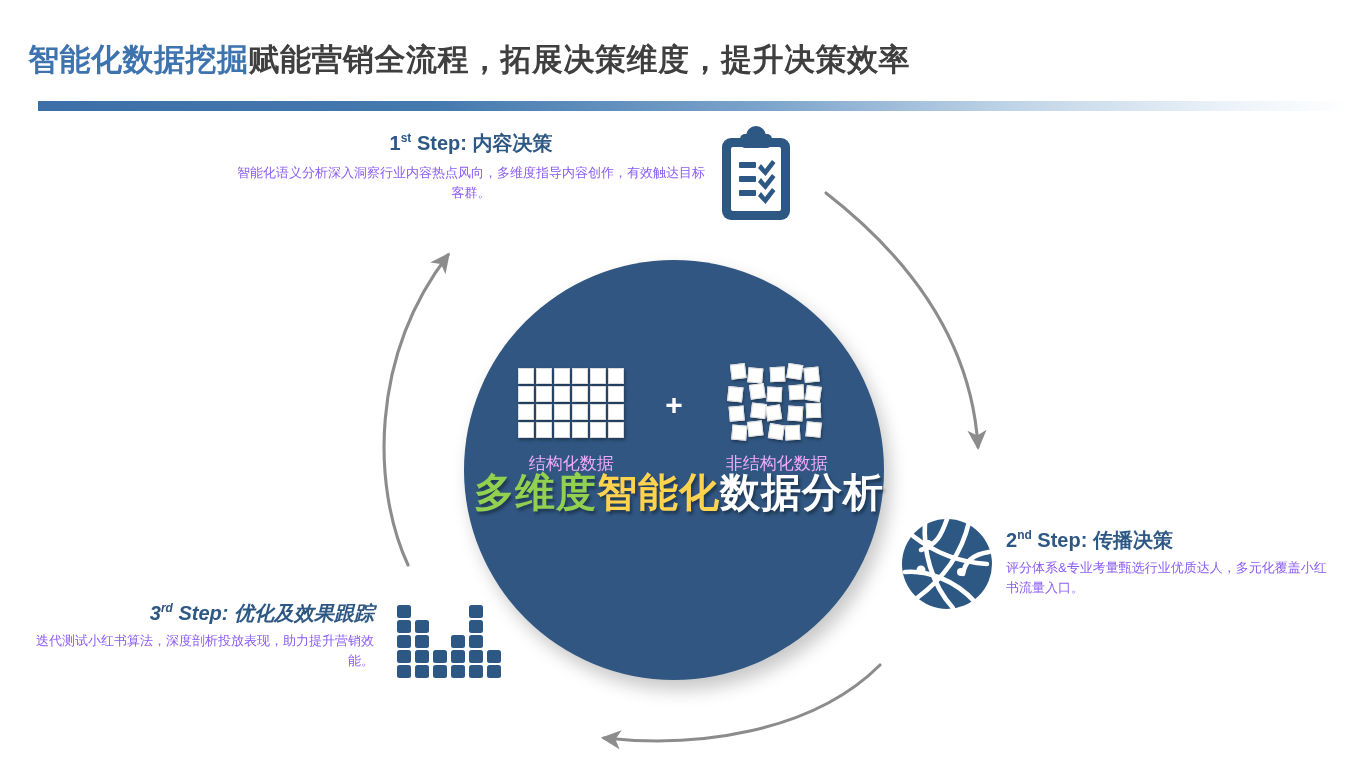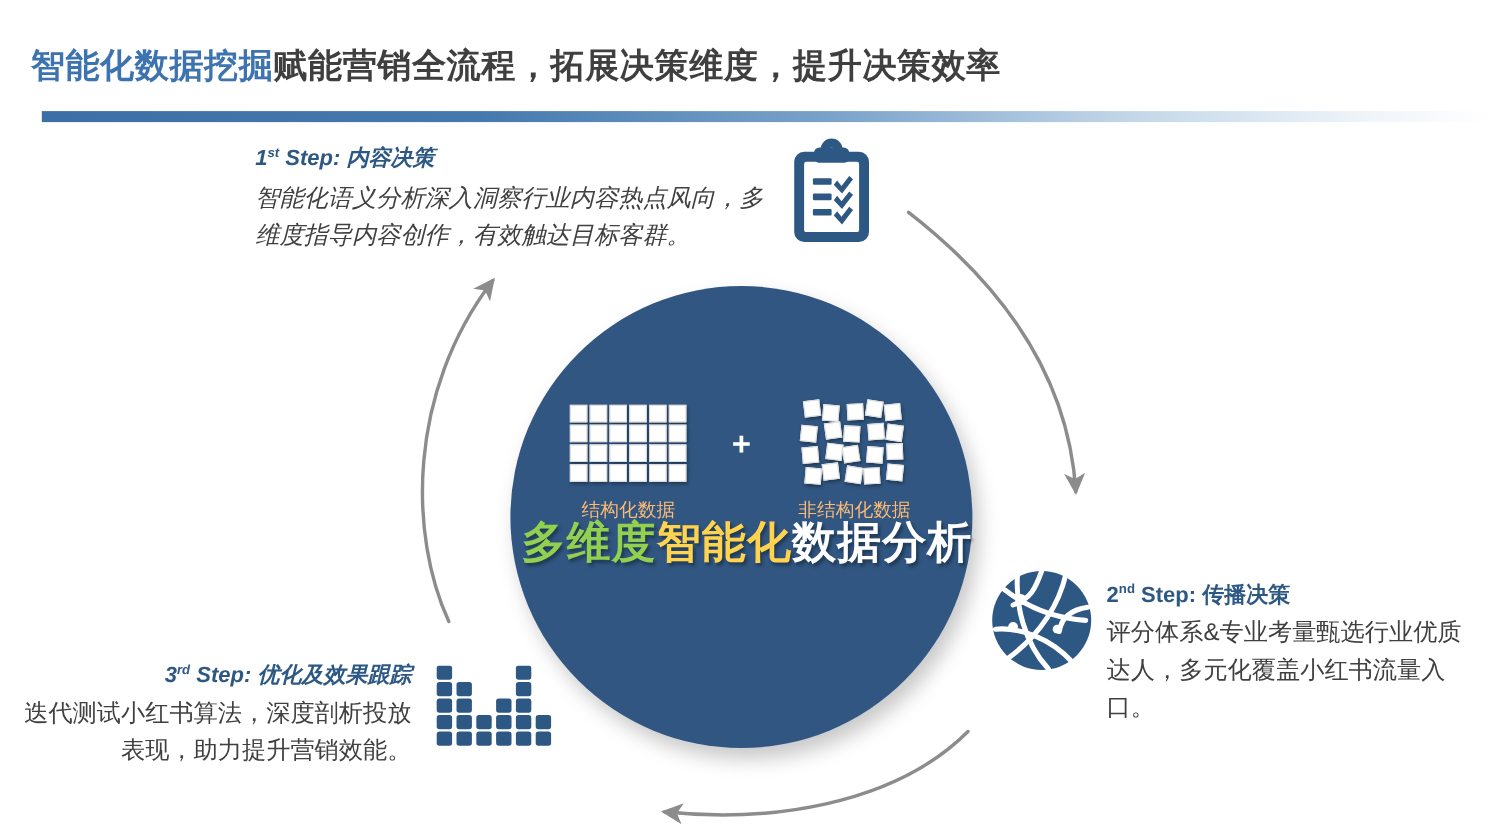--- a/index.html
+++ b/index.html
@@ -40,21 +40,21 @@
   .grid{display:grid;gap:2px;}
   .grid .cell{
     width:16px;height:16px;background:#ffffff;
     box-shadow:1px 2px 3px rgba(0,0,0,0.35);
     border:1px solid #dcdcdc;box-sizing:border-box;
   }
   .grid.structured{grid-template-columns:repeat(6,16px);}
   .grid.unstructured{grid-template-columns:repeat(5,17px);grid-auto-rows:17px;}
   .grid.unstructured .cell{width:15px;height:15px;}
   .grid-label{
-    color:#fdba74;font-size:17px;margin-top:6px;white-space:nowrap;
+    color:#f0abfc;font-size:17px;margin-top:6px;white-space:nowrap;
   }
   .plus{
     color:#ffffff;font-size:30px;font-weight:bold;line-height:1;
     margin-top:30px;
   }
   .slogan{
     position:absolute;left:0;top:205px;width:420px;text-align:right;
     font-size:40px;font-weight:bold;letter-spacing:1px;white-space:nowrap;
     text-shadow:2px 3px 3px rgba(0,0,0,0.35);
   }
@@ -64,24 +64,24 @@
 
   
   .arrows{position:absolute;left:0;top:0;width:1354px;height:763px;pointer-events:none;}
 
   
   .step-title{
     font-size:20px;font-weight:bold;color:#2e5884;white-space:nowrap;
   }
   .step-title sup{font-size:12px;}
   .step-body{
-    font-size:22px;color:#404040;line-height:1.55;
-  }
-
-  #step1{position:absolute;left:232px;top:113px;width:478px;text-align:left;font-style:italic;}
+    font-size:13px;color:#8b5cf6;line-height:1.55;
+  }
+
+  #step1{position:absolute;left:232px;top:113px;width:478px;text-align:center;}
   #step1 .step-title{margin-bottom:6px;}
   #step2{position:absolute;left:1006px;top:510px;width:330px;text-align:left;}
   #step2 .step-title{margin-bottom:4px;}
   #step3{position:absolute;left:14px;top:583px;width:360px;text-align:right;}
   #step3 .step-title{margin-bottom:4px;font-style:italic;}
 
   
   .icon-clipboard{position:absolute;left:718px;top:107px;}
   .icon-globe{position:absolute;left:897px;top:497px;}
   .icon-bars{position:absolute;left:395px;top:588px;}

